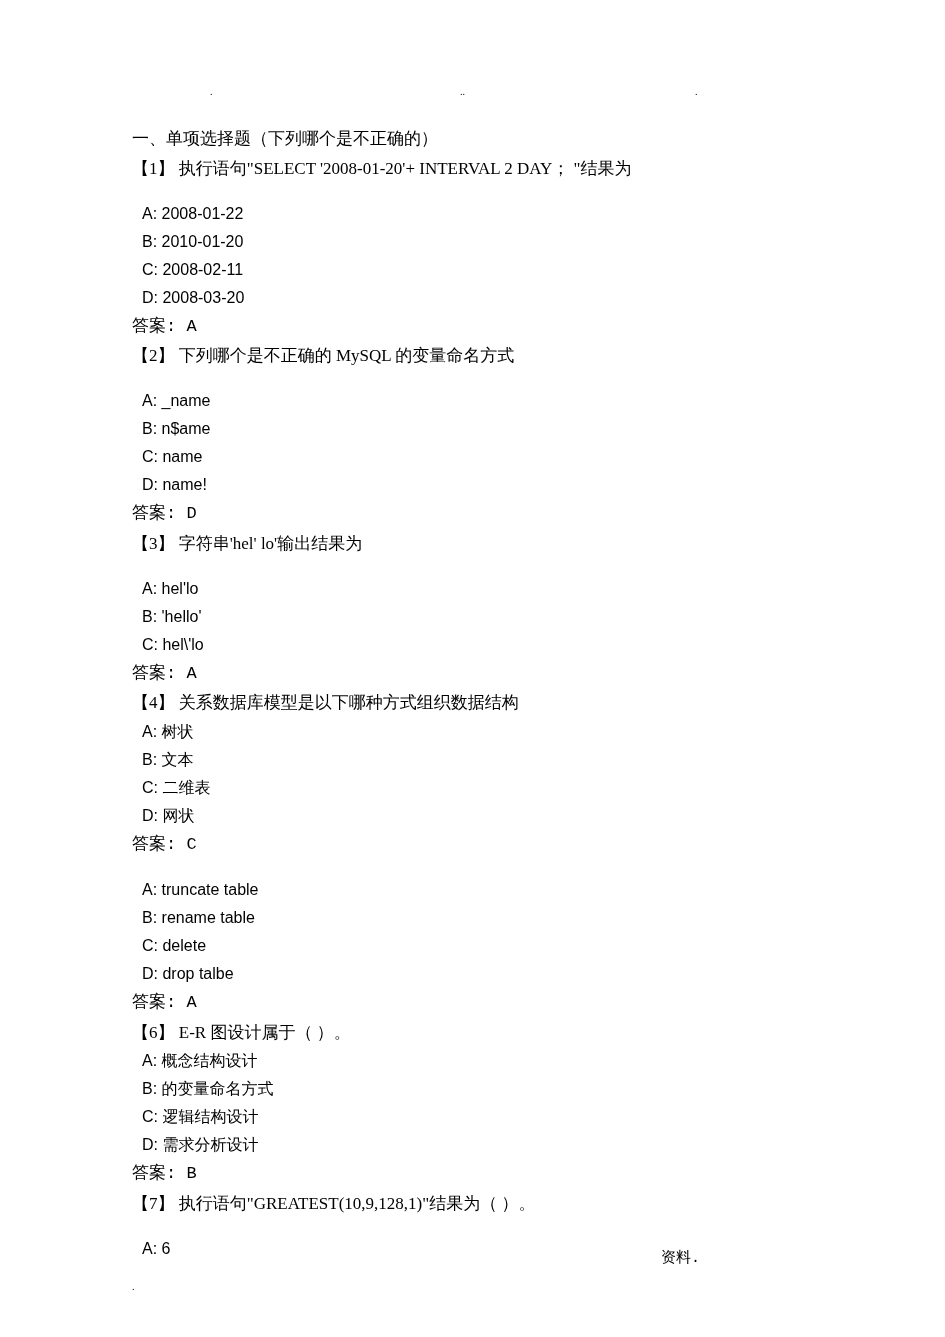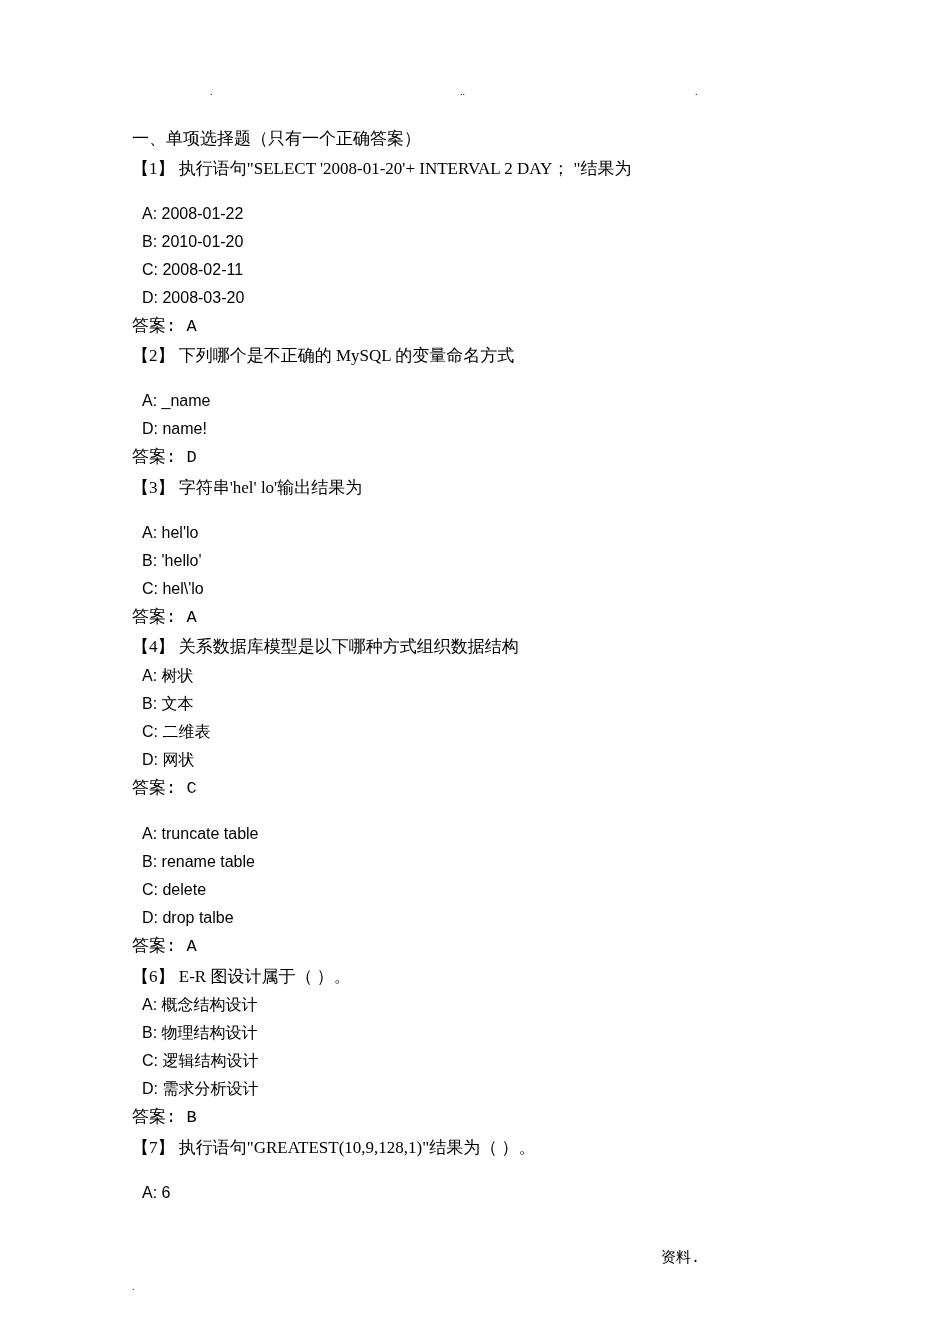--- a/index.html
+++ b/index.html
@@ -72,39 +72,41 @@
 </head>
 <body>
 
 <div class="header-dots">
   <span class="dot" style="left:210px;">.</span>
   <span class="dot" style="left:460px;">..</span>
   <span class="dot" style="left:695px;">.</span>
 </div>
 
 <div class="content">
-  <div class="section-title">一、单项选择题（只有一个正确答案）</div>
+  <div class="section-title">一、单项选择题（下列哪个是不正确的）</div>
 
   <div class="question-line">
     <span>【1】</span>
     <span>执行语句"SELECT '2008-01-20'+ INTERVAL 2 DAY；  "结果为</span>
   </div>
   <div class="spacer"></div>
   <div class="option">A:  2008-01-22</div>
   <div class="option">B:  2010-01-20</div>
   <div class="option">C:  2008-02-11</div>
   <div class="option">D:  2008-03-20</div>
   <div class="answer">答案: A</div>
 
   <div class="question-line">
     <span>【2】</span>
     <span>下列哪个是不正确的 MySQL 的变量命名方式</span>
   </div>
   <div class="spacer"></div>
   <div class="option">A:  _name</div>
+  <div class="option">B:  n$ame</div>
+  <div class="option">C:  name</div>
   <div class="option">D:  name!</div>
   <div class="answer">答案: D</div>
 
   <div class="question-line">
     <span>【3】</span>
     <span>字符串'hel' lo'输出结果为</span>
   </div>
   <div class="spacer"></div>
   <div class="option">A:  hel'lo</div>
   <div class="option">B:  'hello'</div>
@@ -126,21 +128,21 @@
   <div class="option">B:  rename table</div>
   <div class="option">C:  delete</div>
   <div class="option">D:  drop talbe</div>
   <div class="answer">答案: A</div>
 
   <div class="question-line">
     <span>【6】</span>
     <span>E-R 图设计属于（  ）。</span>
   </div>
   <div class="option">A:  概念结构设计</div>
-  <div class="option">B:  物理结构设计</div>
+  <div class="option">B:  的变量命名方式</div>
   <div class="option">C:  逻辑结构设计</div>
   <div class="option">D:  需求分析设计</div>
   <div class="answer">答案: B</div>
 
   <div class="question-line">
     <span>【7】</span>
     <span>执行语句"GREATEST(10,9,128,1)"结果为（  ）。</span>
   </div>
   <div class="spacer"></div>
   <div class="option">A:  6</div>

